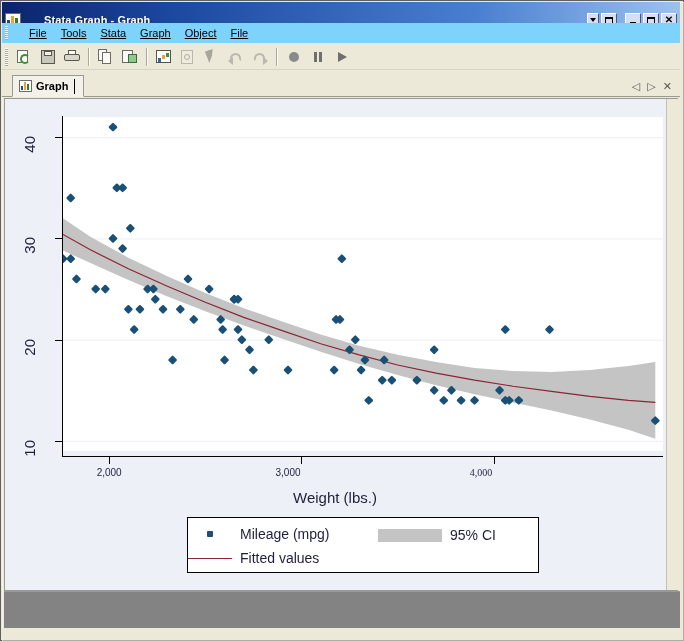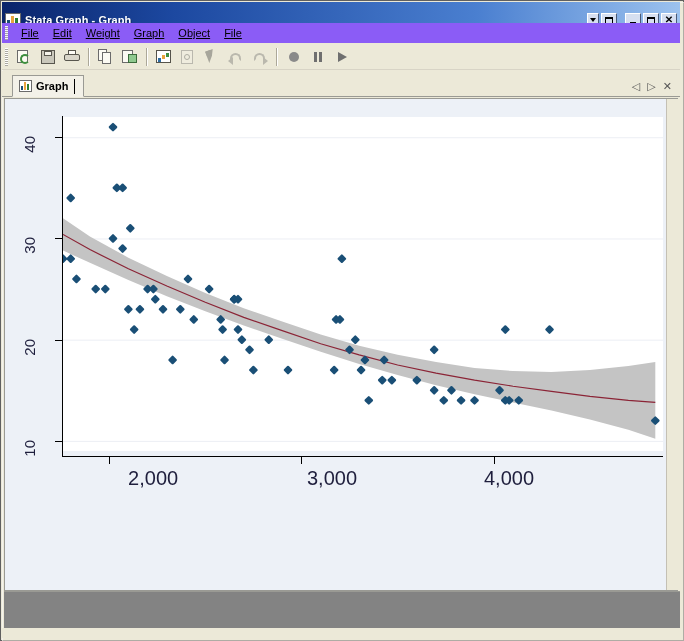--- a/index.html
+++ b/index.html
@@ -42,20 +42,21 @@
   
   .titlebar {
     position: absolute;
     left: 2px; top: 2px;
     width: 678px; height: 36px;
     background: linear-gradient(to right, #0a246a 0%, #1c48a0 25%, #4a7fd0 70%, #9cc2ee 100%);
     display: flex;
     align-items: center;
     box-sizing: border-box;
     padding-left: 3px;
+    gap: 19px;
   }
   .title-icon {
     width: 16px; height: 14px;
     margin-right: 4px;
     background: #ffffff;
     border: 1px solid #6b6b6b;
     position: relative;
     box-sizing: border-box;
     flex: 0 0 auto;
   }
@@ -117,24 +118,24 @@
     border-right: 3px solid transparent;
     border-top: 4px solid #000;
   }
   .glyph-x { font-size: 10px; font-weight: bold; font-family: "Liberation Sans", sans-serif; }
 
   
   .menubar {
     position: absolute;
     left: 2px; top: 23px;
     width: 678px; height: 20px;
-    background: #8b5cf6;
+    background: #7dd3fc;
     display: flex;
     align-items: center;
-    padding-left: 12px;
+    padding-left: 20px;
     box-sizing: border-box;
   }
   .menubar::before {
     content: "";
     position: absolute;
     left: 3px; top: 3px;
     width: 3px; height: 14px;
     background:
       repeating-linear-gradient(to bottom, #ffffff 0 1px, #aaa8a0 1px 2px);
     opacity: 0.9;
@@ -470,25 +471,24 @@
     letter-spacing: 0.3px;
   }
   .xtick {
     position: absolute;
     top: 358px; width: 1px; height: 7px;
     background: #000;
   }
   .xtick-label {
     position: absolute;
     top: 368px;
-    font-size: 20px;
+    font-size: 10px;
     color: #1f1f3d;
     transform: translateX(-50%);
     white-space: nowrap;
-    margin-left: 44px;
   }
   .xaxis-title {
     position: absolute;
     top: 390px;
     left: 0; width: 660px;
     text-align: center;
     font-size: 15px;
     color: #1f1f3d;
   }
 
@@ -575,22 +575,22 @@
           <span class="glyph-max"></span>
         </div>
       <div class="tb-btn">
           <span class="glyph-x">✕</span>
         </div>
     </div>
   </div>
 
   <div class="menubar">
     <div class="menu-item"><u>File</u></div>
-    <div class="menu-item"><u>Edit</u></div>
-    <div class="menu-item"><u>Weight</u></div>
+    <div class="menu-item"><u>Tools</u></div>
+    <div class="menu-item"><u>Stata</u></div>
     <div class="menu-item"><u>Graph</u></div>
     <div class="menu-item"><u>Object</u></div>
     <div class="menu-item"><u>File</u></div>
   </div>
 
   <div class="toolbar">
     <div class="tool-btn">
         <span class="ic ic-open"></span>
       </div>
     <div class="tool-btn">
@@ -737,25 +737,42 @@
           <div class="ytick-label" style="top: 230.667px;">20</div>
           <div class="ytick" style="top: 139.455px;"></div>
           <div class="ytick-label" style="top: 129.455px;">30</div>
           <div class="ytick" style="top: 38.2424px;"></div>
           <div class="ytick-label" style="top: 28.2424px;">40</div>
           <div class="xtick" style="left: 104.154px;"></div>
           <div class="xtick-label" style="left: 104.154px;">2,000</div>
           <div class="xtick" style="left: 296.462px;"></div>
           <div class="xtick-label" style="left: 283px;">3,000</div>
           <div class="xtick" style="left: 488.769px;"></div>
-          <div class="xtick-label" style="left: 460px;">4,000</div>
+          <div class="xtick-label" style="left: 476px; font-family: Liberation Serif, serif;">4,000</div>
           <div class="xtick-label" style="left: 681.077px;">5,000</div>
         </div>
 
-
+      <div class="xaxis-title">Weight (lbs.)</div>
+
+      <div class="legend">
+        <div class="legend-row" style="left:0px; top:8px;">
+          <span class="lg-key-marker">
+              <span class="lg-dot"></span>
+            </span>
+          <span class="lg-label">Mileage (mpg)</span>
+        </div>
+        <div class="legend-row" style="left:190px; top:9px;">
+          <span class="lg-band"></span>
+          <span class="lg-label">95% CI</span>
+        </div>
+        <div class="legend-row" style="left:0px; top:32px;">
+          <span class="lg-line"></span>
+          <span class="lg-label">Fitted values</span>
+        </div>
+      </div>
 
     </div>
     <div class="scroll-col"></div>
   </div>
 
   <div class="gray-bar"></div>
   <div class="statusbar"></div>
 </div>
 
 </body></html>

